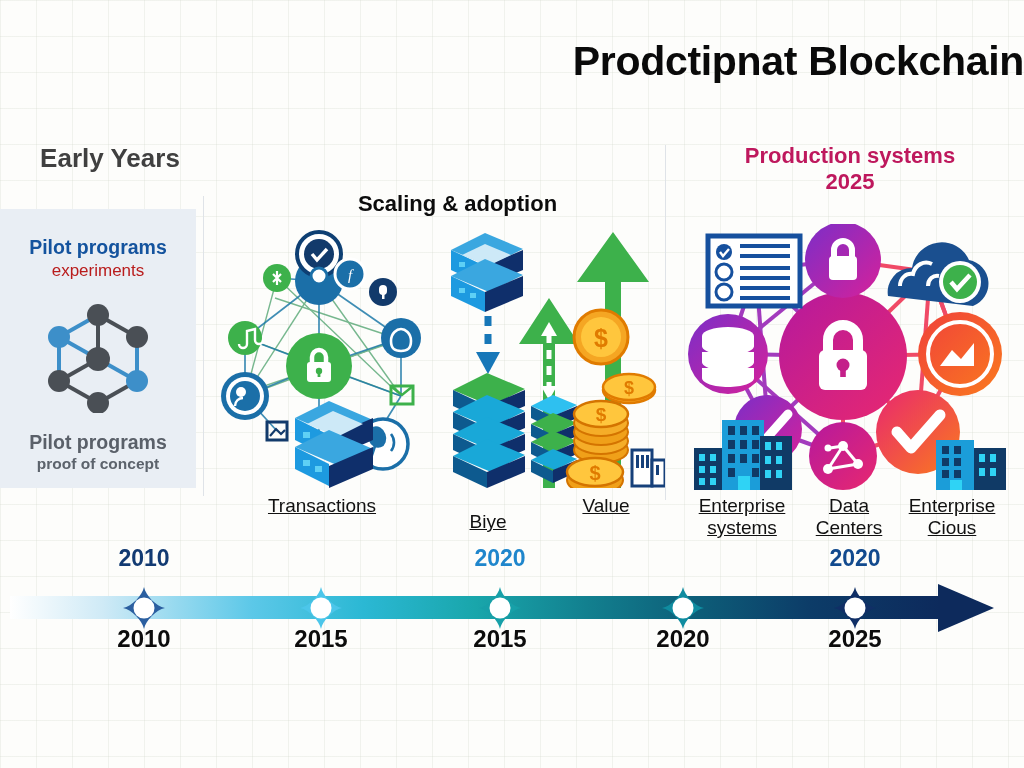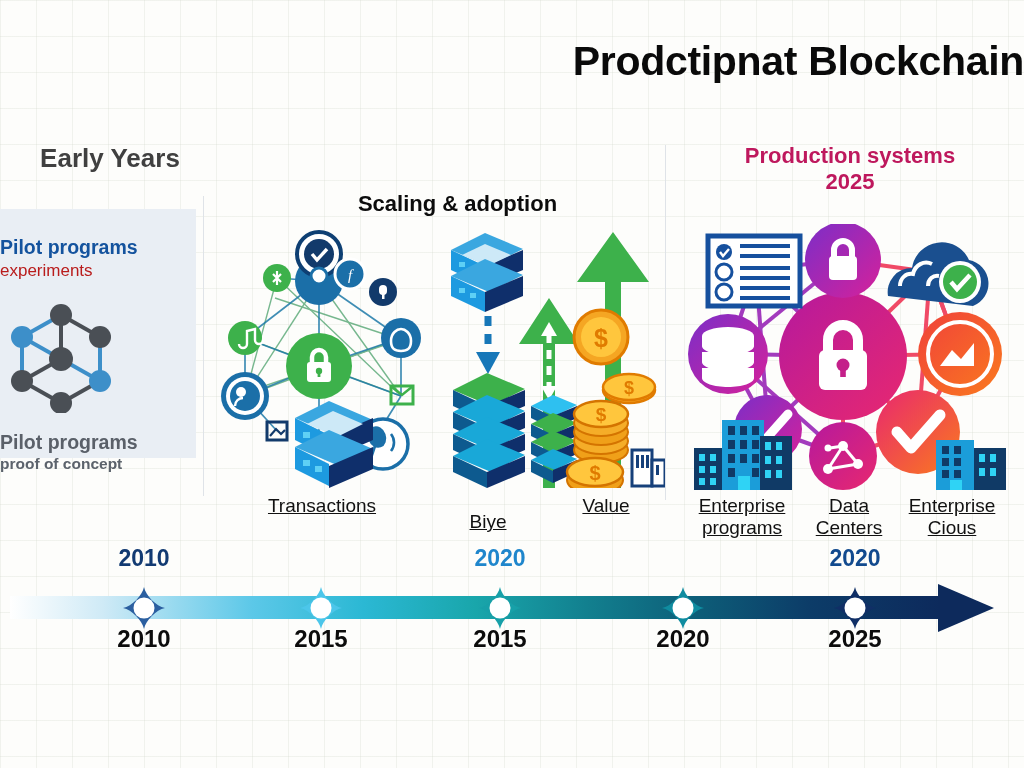--- a/index.html
+++ b/index.html
@@ -37,23 +37,23 @@
   #head-scaling { left: 245px; top: 143px; width: 425px; font-size: 22px; color: #0c0c0c; margin-top: 48px; }
   #head-prod    { left: 690px; top: 143px; width: 320px; font-size: 22px; color: #be185d; }
 
   
   .divider { position: absolute; width: 1px; background: #dfe3e8; }
   #div-1 { left: 203px; top: 196px; height: 300px; }
   #div-2 { left: 665px; top: 145px; height: 355px; }
 
   
   #left-panel {
-    position: absolute; left: 0; top: 209px; width: 196px; height: 249px;
+    position: absolute; left: 0; top: 209px; width: 196px; height: 279px;
     background: #e9eef4;
-    display: flex; flex-direction: column; align-items: flex-start;
+    display: flex; flex-direction: column; align-items: center;
     padding-top: 27px;
   }
   #lp-title { font-size: 19.5px; font-weight: bold; color: #14539e; }
   #lp-sub   { font-size: 17px; color: #b91c1c; margin-top: 2px; }
   #lp-title2 { font-size: 19.5px; font-weight: bold; color: #5a6069; }
   #lp-sub2   { font-size: 15.5px; color: #5c636c; margin-top: 1px; font-weight: bold; }
   #hex-icon { margin-top: 14px; }
 
   
   .illus { position: absolute; }
@@ -498,21 +498,21 @@
       </g>
     </g>
   </svg>
 </div>
 
 <div class="caption" id="cap-tx">Transactions</div>
 <div class="caption" id="cap-biye">Biye</div>
 <div class="caption" id="cap-value">Value</div>
 <div class="caption" id="cap-ent">
   <span>Enterprise</span><br>
-  <span>programs</span>
+  <span>systems</span>
 </div>
 <div class="caption" id="cap-data">
   <span>Data</span><br>
   <span>Centers</span>
 </div>
 <div class="caption" id="cap-ent2">
   <span>Enterprise</span><br>
   <span>Cious</span>
 </div>
 

